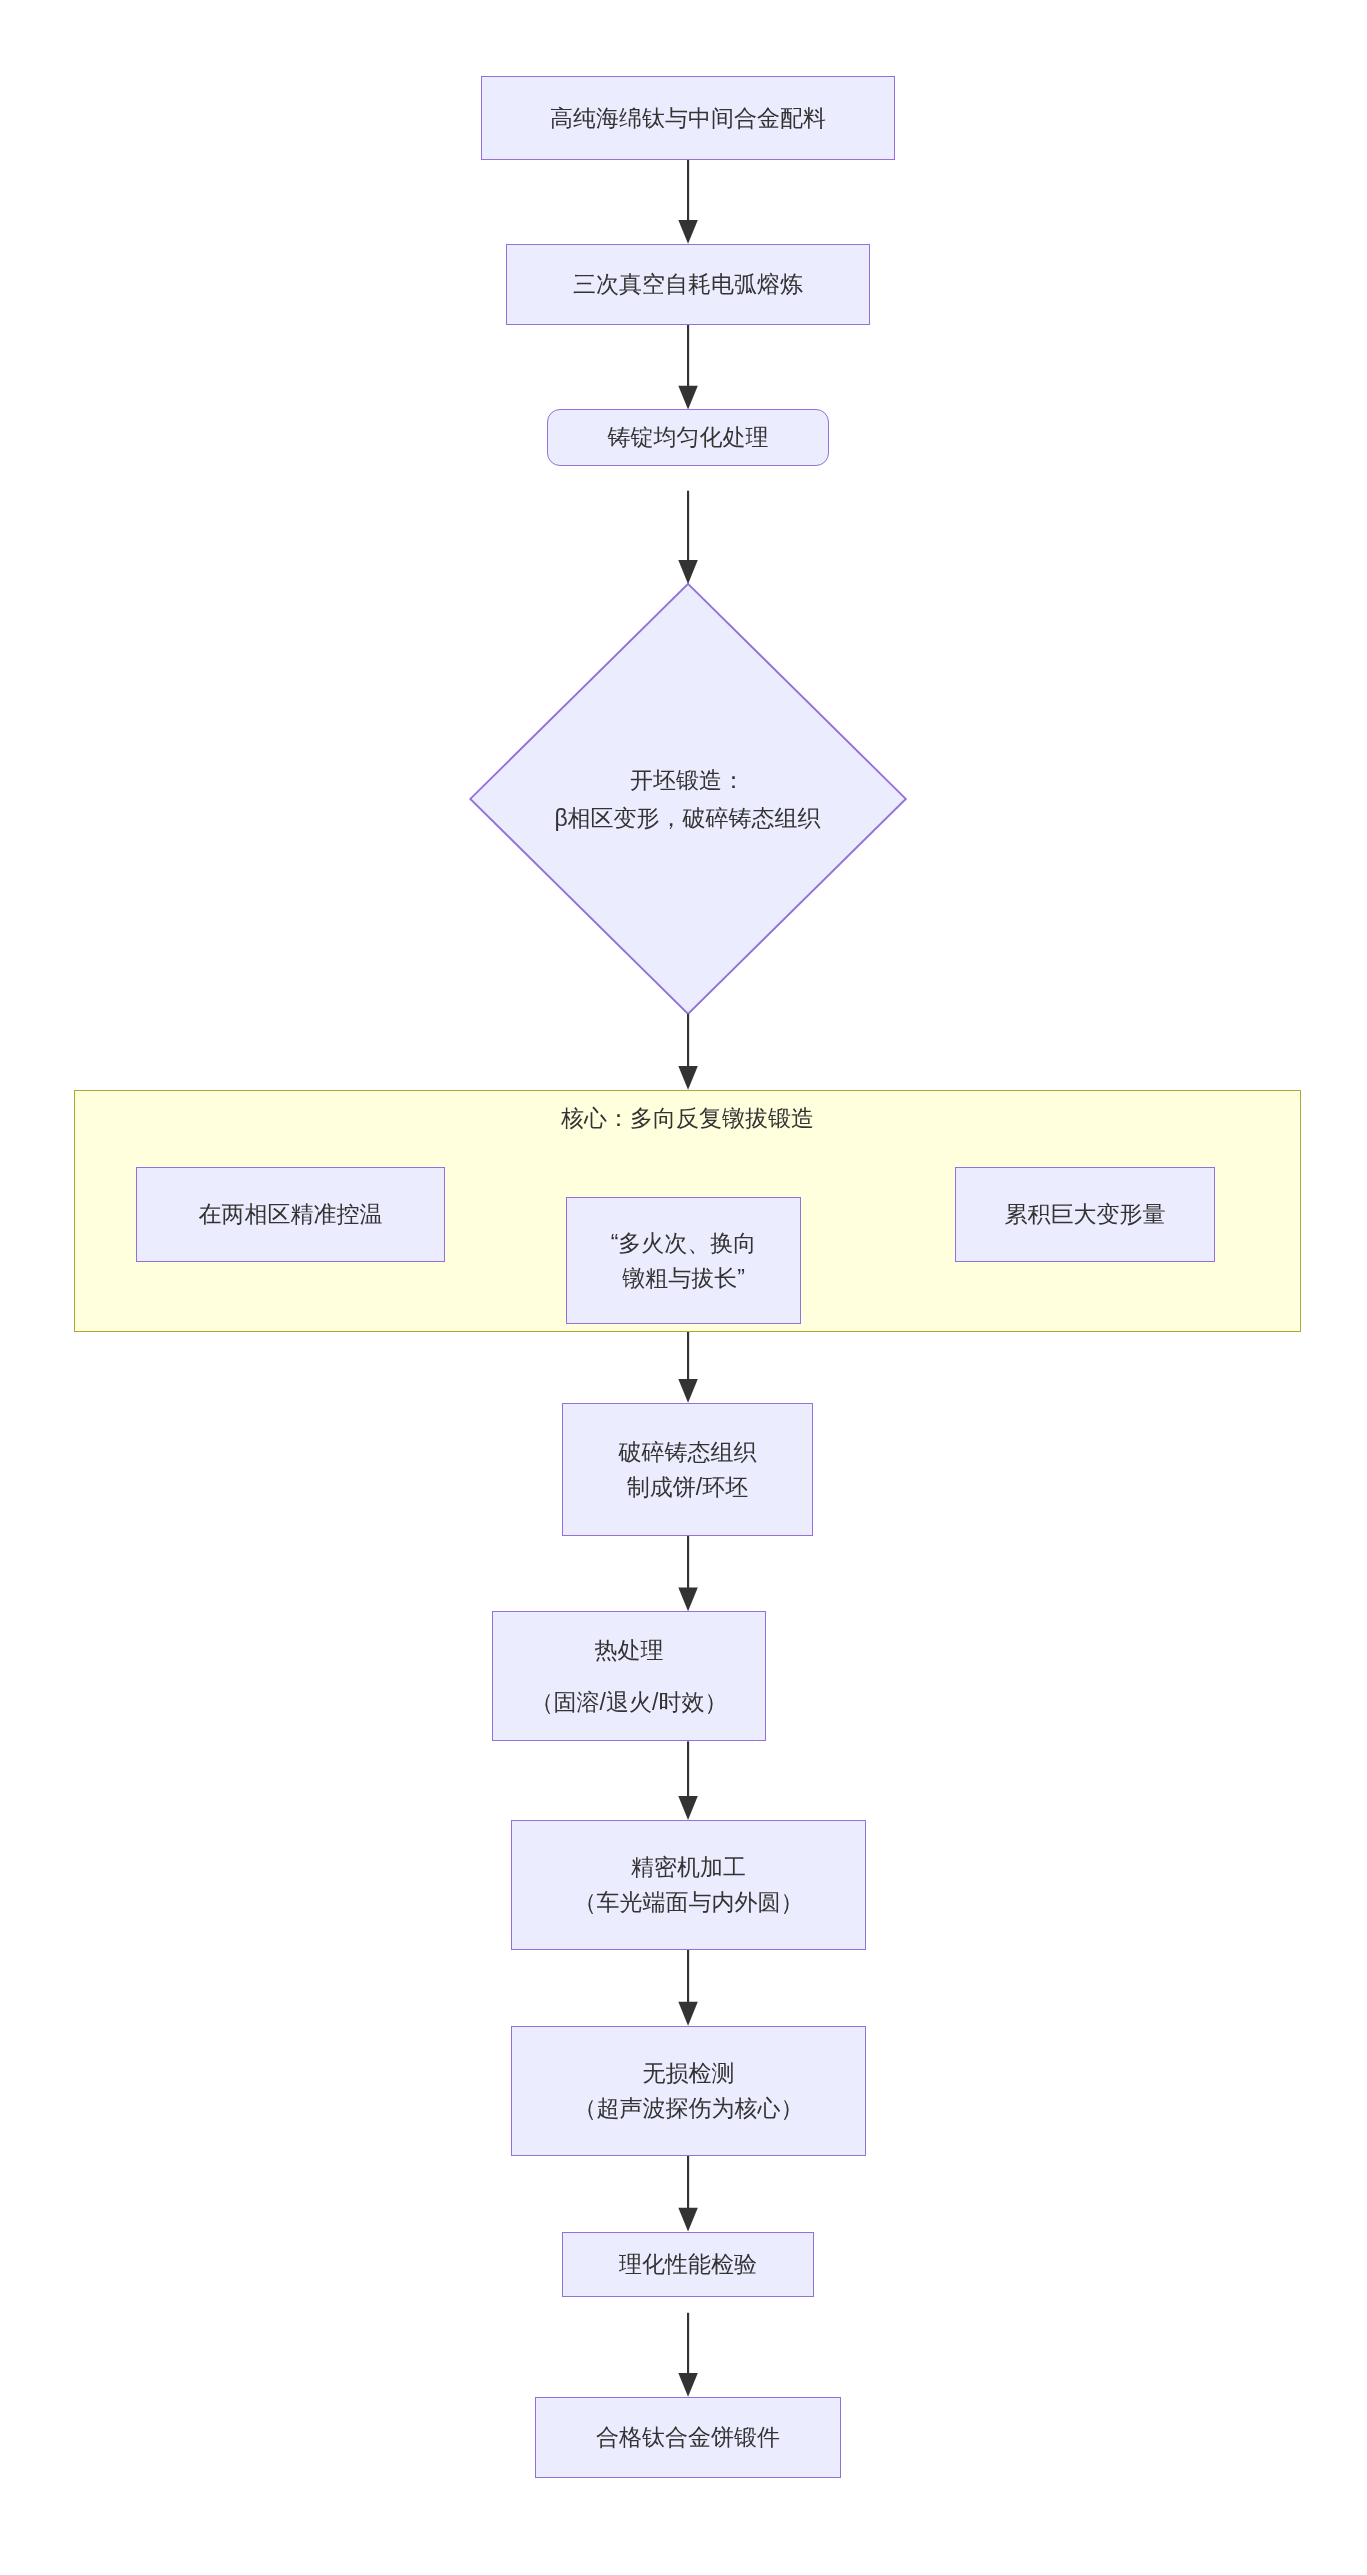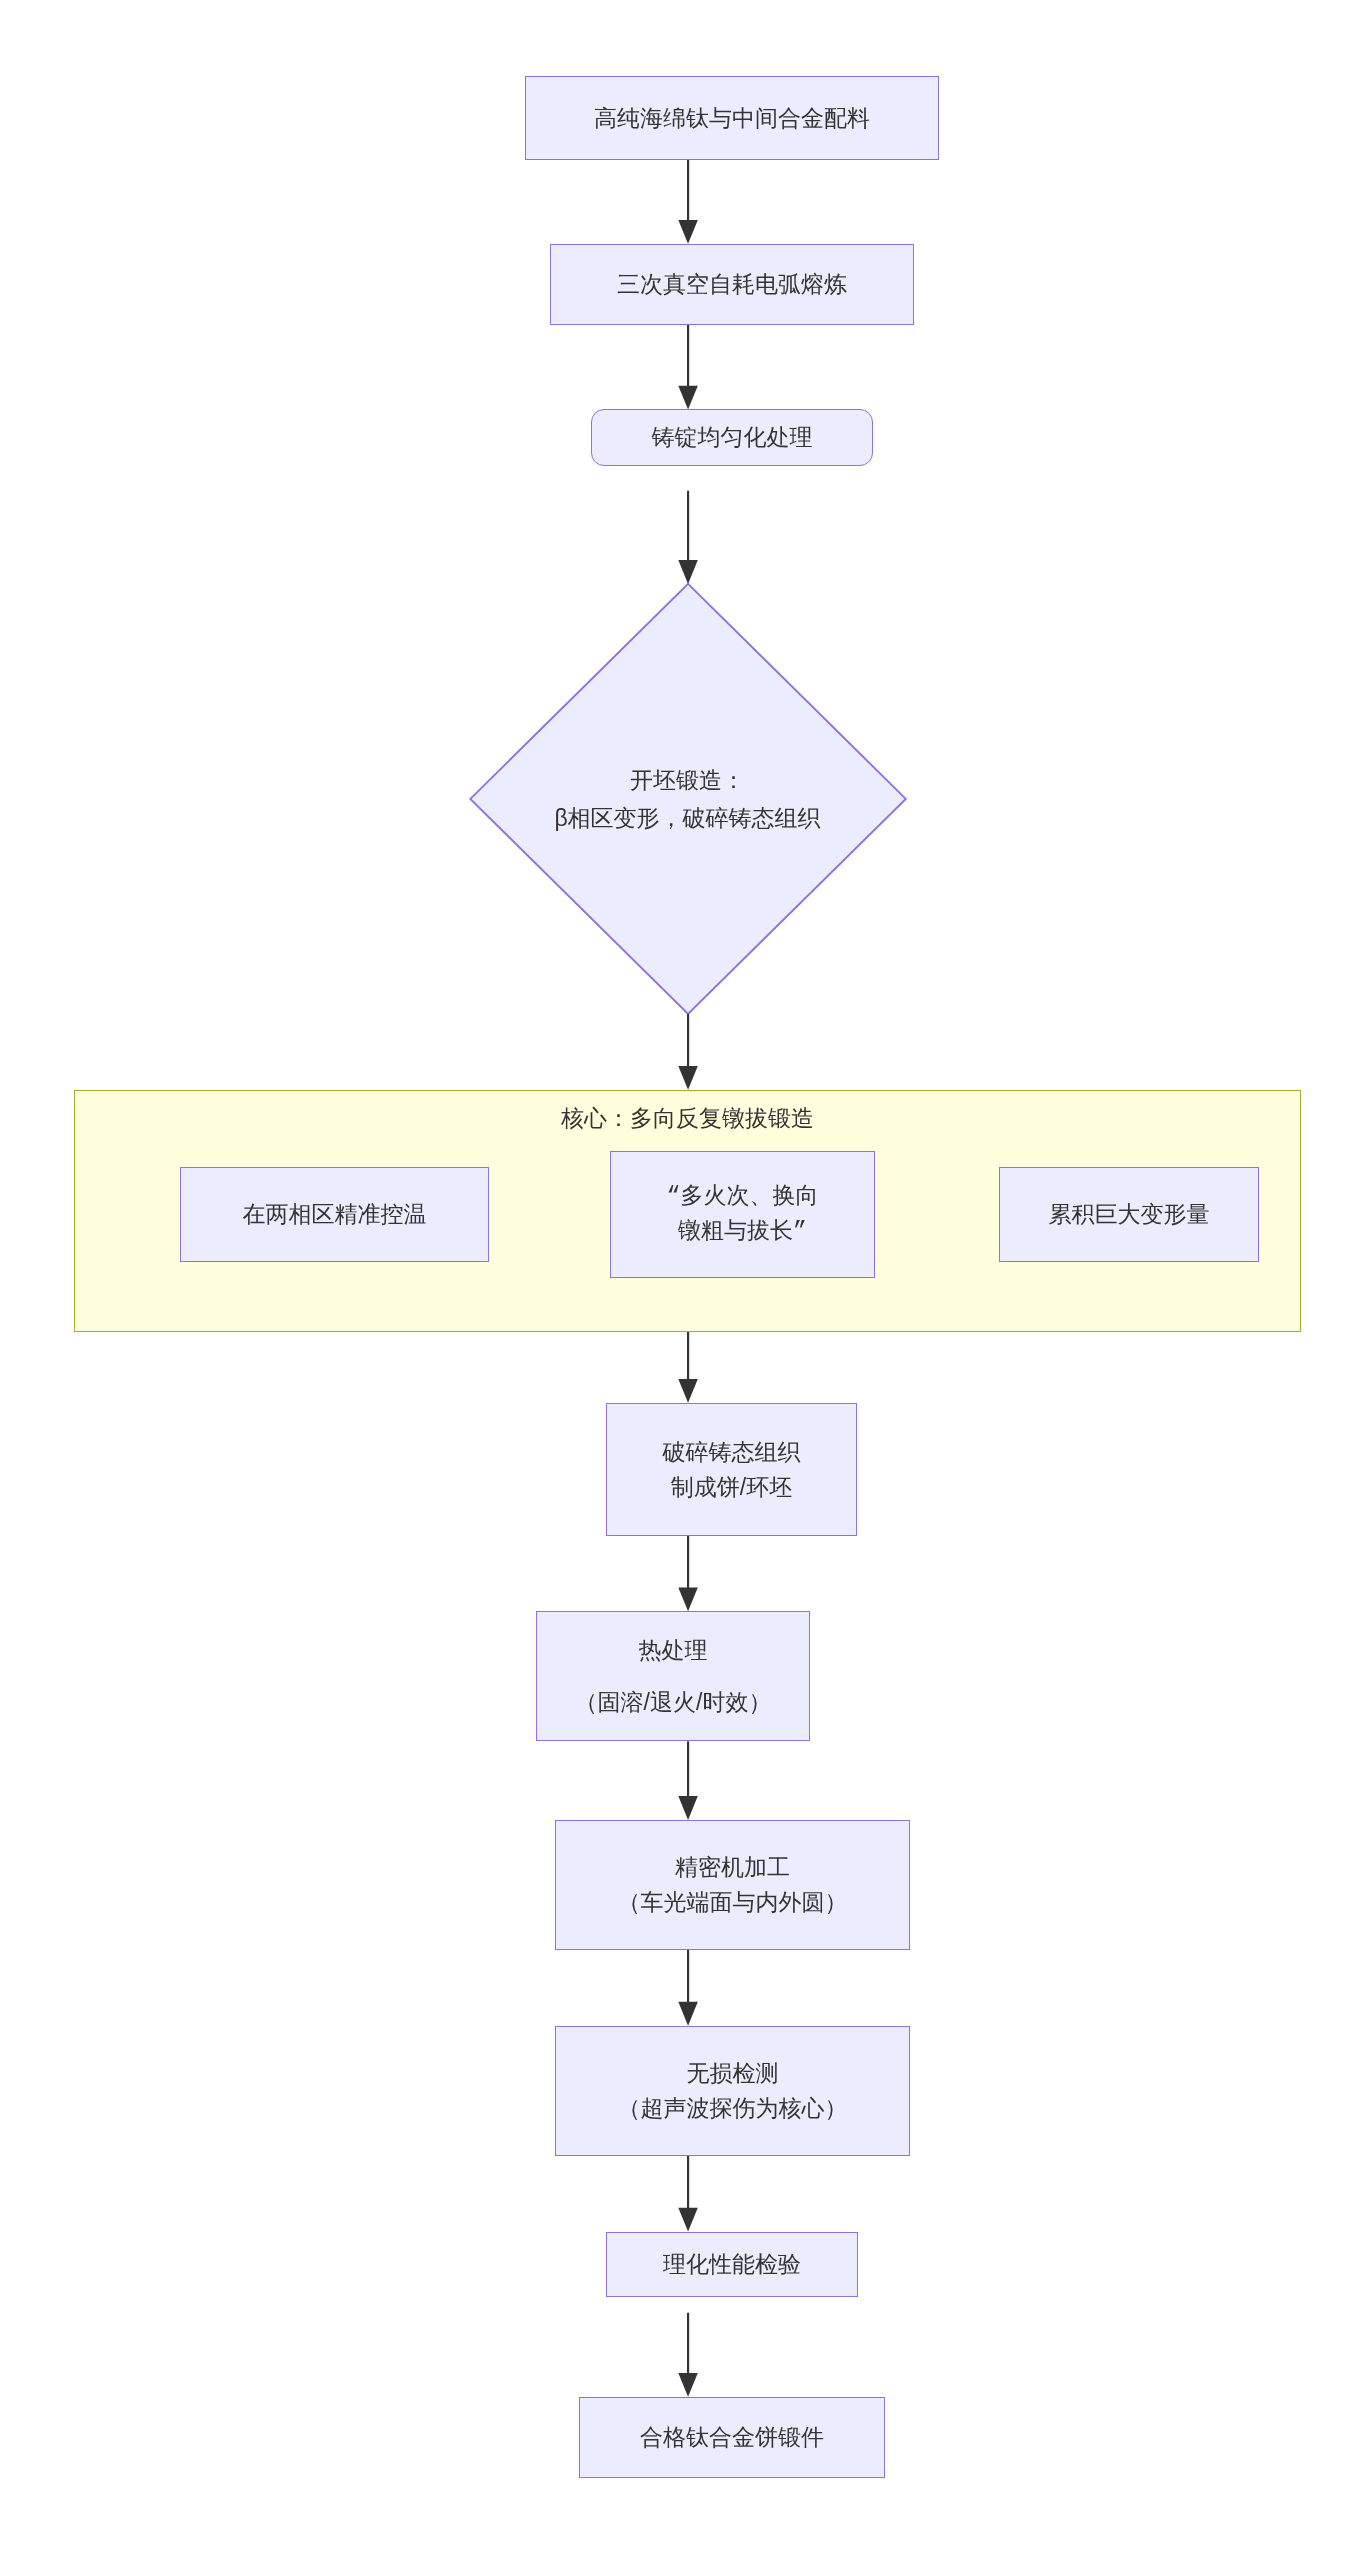--- a/index.html
+++ b/index.html
@@ -31,21 +31,20 @@
     background: var(--node-fill);
     border: 1.6px solid var(--node-border);
     display: flex;
     flex-direction: column;
     align-items: center;
     justify-content: center;
     text-align: center;
     font-size: 23px;
     line-height: 35px;
     color: var(--text);
-    margin-left: 44px;
   }
   .node .line { display: block; white-space: nowrap; }
   .cluster {
     position: absolute;
     box-sizing: border-box;
     background: var(--subgraph-fill);
     border: 1.6px solid var(--subgraph-border);
   }
   .cluster-title {
     position: absolute;
@@ -149,21 +148,21 @@
 
   <div class="diamond-label" style="left:470px; top:584px; width:435px; height:430px;text-align:center;">
     <span class="line">开坯锻造：</span>
     <span class="line">β相区变形，破碎铸态组织</span>
   </div>
 
   <div class="node" style="left:136px; top:1167px; width:309px; height:95px;">
     <span class="line">在两相区精准控温</span>
   </div>
 
-  <div class="node" style="left:566px; top:1151px; width:265px; height:127px;font-family:Liberation Mono, monospace;">
+  <div class="node" style="left:566px; top:1197px; width:235px; height:127px;">
     <span class="line">“多火次、换向</span>
     <span class="line">镦粗与拔长”</span>
   </div>
 
   <div class="node" style="left:955px; top:1167px; width:260px; height:95px;">
     <span class="line">累积巨大变形量</span>
   </div>
 
   <div class="node" style="left:562px; top:1403px; width:251px; height:133px;">
     <span class="line">破碎铸态组织</span>

